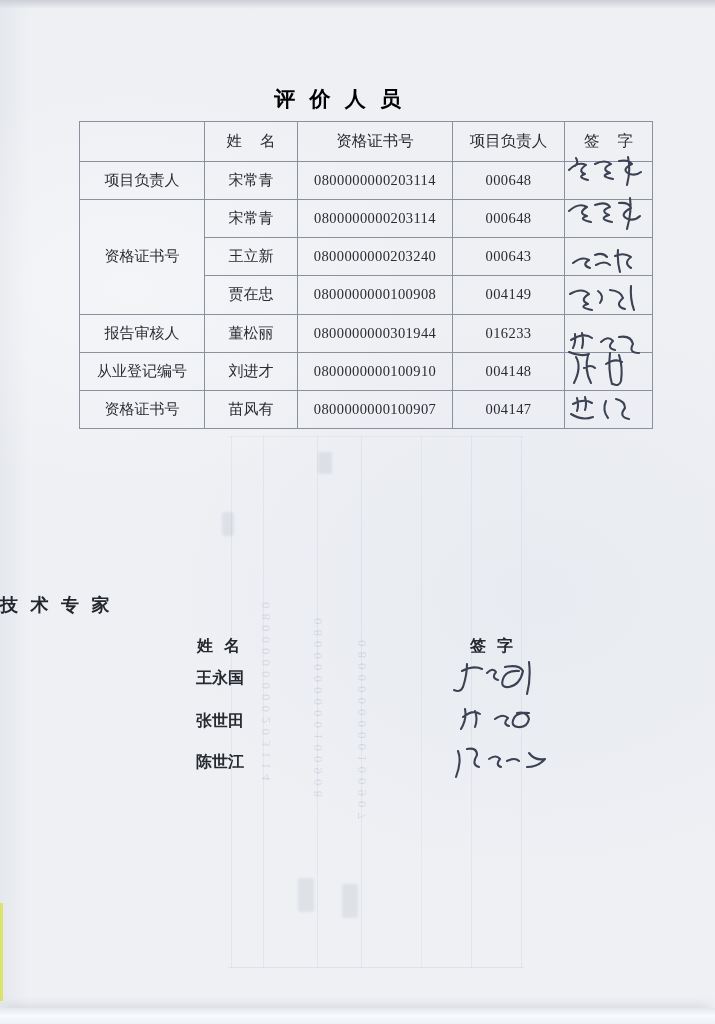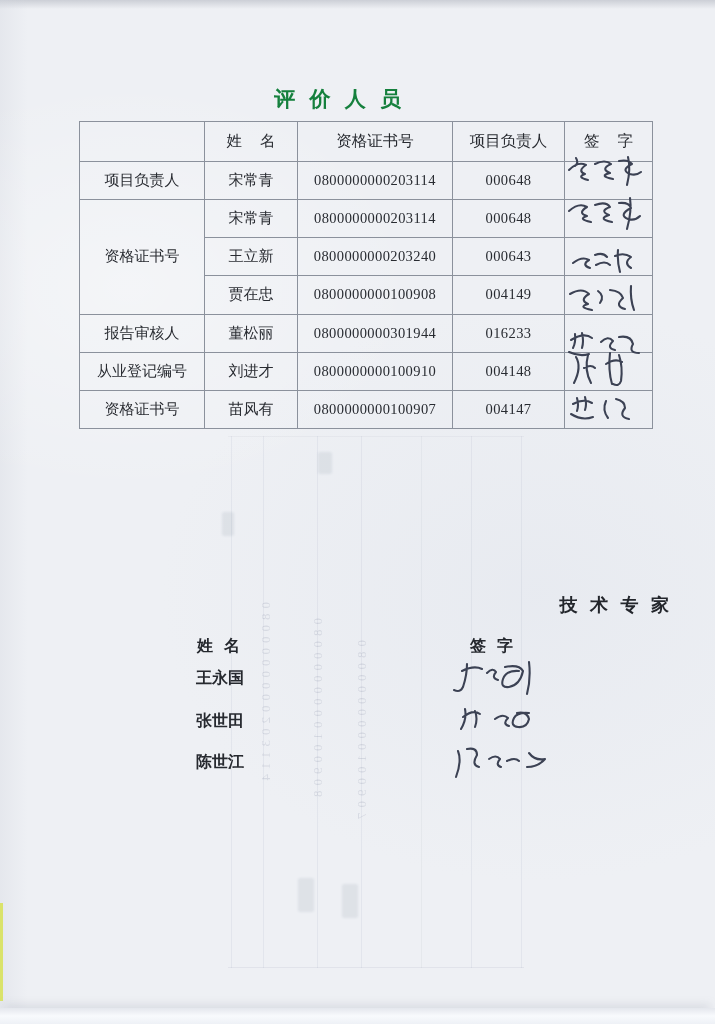--- a/index.html
+++ b/index.html
@@ -12,42 +12,42 @@
     content:"";position:absolute;inset:0;pointer-events:none;
     background:
       radial-gradient(420px 300px at 18% 28%, rgba(255,255,255,.35), transparent 70%),
       radial-gradient(520px 400px at 75% 58%, rgba(224,228,236,.45), transparent 72%),
       linear-gradient(90deg, rgba(208,212,221,.30), transparent 28px),
       linear-gradient(180deg, rgba(176,180,190,.55), rgba(176,180,190,0) 9px);
   }
   
   .doc-title{
     position:absolute;top:85px;left:0;width:676px;margin:0;text-align:center;
-    font-size:21px;font-weight:bold;word-spacing:7px;letter-spacing:1px;color:#15803d;
+    font-size:21px;font-weight:bold;word-spacing:7px;letter-spacing:1px;color:#000000;
   }
   
   table.personnel{
     position:absolute;left:79px;top:121px;width:573px;height:308px;
     border-collapse:collapse;table-layout:fixed;font-size:15px;
   }
   table.personnel th,table.personnel td{
     border:1px solid #8b919c;text-align:center;vertical-align:middle;
     padding:0;font-weight:normal;color:#282b31;overflow:visible;
   }
   table.personnel thead tr{height:40px;}
   table.personnel tbody tr{height:38px;}
   .hdr{font-size:15.5px;color:#24272d;}
   .sp{word-spacing:0.9em;}
   .num{font-size:14.5px;letter-spacing:.4px;color:#212428;}
   td.sig-cell{position:relative;}
   td.sig-cell svg{position:absolute;pointer-events:none;}
   .ink{stroke:#3c4254;stroke-width:2.1;fill:none;stroke-linecap:round;stroke-linejoin:round;}
   
   .experts-title{
-    position:absolute;top:593px;left:0;width:670px;margin:0;text-align:right;
+    position:absolute;top:593px;left:0;width:670px;margin:0;text-align:left;
     font-size:18px;font-weight:bold;word-spacing:6px;letter-spacing:1px;color:#23262c;
   }
   .col-label{
     position:absolute;font-size:16px;font-weight:bold;word-spacing:7px;color:#24272d;
   }
   .lbl-name{left:197px;top:636px;}
   .lbl-sign{left:470px;top:636px;}
   .expert-name{position:absolute;left:196px;font-size:16px;font-weight:600;color:#26292f;}
   .exp-sig{position:absolute;pointer-events:none;}
   

